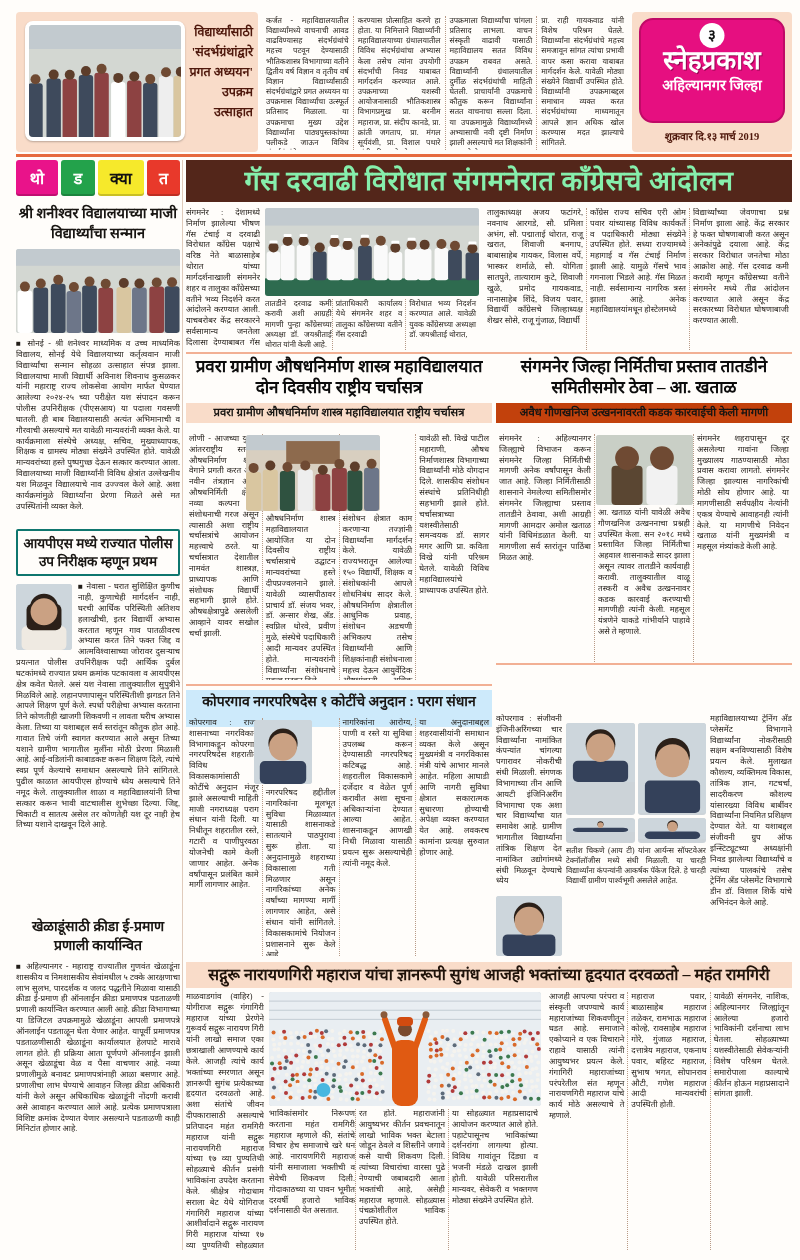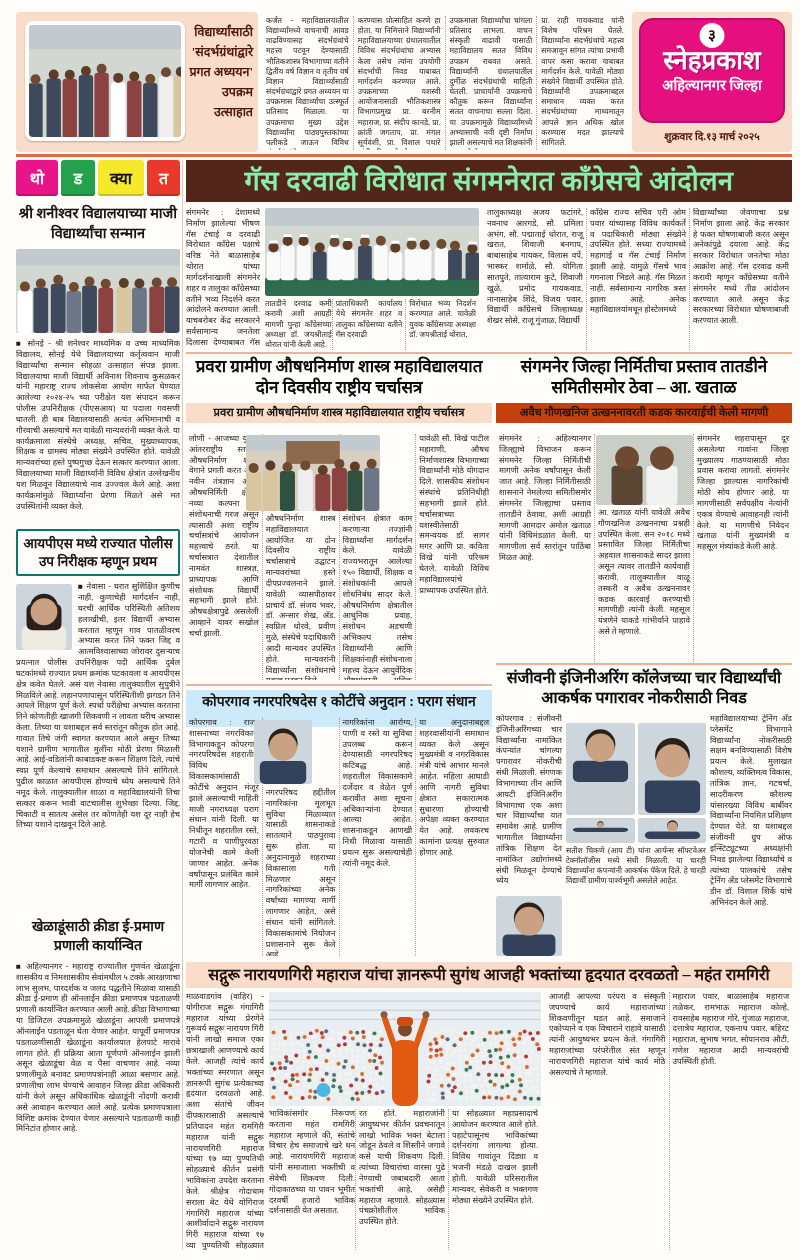--- a/index.html
+++ b/index.html
@@ -130,21 +130,21 @@
     <div class="tm-col jtxt sm dotl">उपक्रमाला विद्यार्थ्यांचा चांगला प्रतिसाद लाभला. वाचन संस्कृती वाढावी यासाठी महाविद्यालय सतत विविध उपक्रम राबवत असते. विद्यार्थ्यांनी ग्रंथालयातील दुर्मीळ संदर्भग्रंथांची माहिती घेतली. प्राचार्यांनी उपक्रमाचे कौतुक करून विद्यार्थ्यांना सतत वाचनाचा सल्ला दिला. या उपक्रमामुळे विद्यार्थ्यांमध्ये अभ्यासाची नवी दृष्टी निर्माण झाली असल्याचे मत शिक्षकांनी व्यक्त केले.</div>
     <div class="tm-col jtxt sm dotl">प्रा. राही गायकवाड यांनी विशेष परिश्रम घेतले. विद्यार्थ्यांना संदर्भग्रंथांचे महत्त्व समजावून सांगत त्यांचा प्रभावी वापर कसा करावा याबाबत मार्गदर्शन केले. यावेळी मोठ्या संख्येने विद्यार्थी उपस्थित होते. विद्यार्थ्यांनी उपक्रमाबद्दल समाधान व्यक्त करत संदर्भग्रंथांच्या माध्यमातून आपले ज्ञान अधिक खोल करण्यास मदत झाल्याचे सांगितले.</div>
   </div>
 
   <div class="abs card" id="masthead">
     <div id="m-box">
       <div id="m-circle">३</div>
       <div id="m-title">स्नेहप्रकाश</div>
       <div id="m-sub">अहिल्यानगर जिल्हा</div>
     </div>
-    <div id="m-date">शुक्रवार दि.१३ मार्च २०२५</div>
+    <div id="m-date">शुक्रवार दि.१३ मार्च 2019</div>
   </div>
 
   <div class="abs" id="rule-top"></div>
   <div class="abs" id="vsep"></div>
 
   <div class="abs" id="main-head">गॅस दरवाढी विरोधात संगमनेरात काँग्रेसचे आंदोलन</div>
 
   <div class="abs" id="left-rail">
     <div class="tk-row">
       <div class="tk" style="width:42px;background:#e9138a">थो</div>
@@ -310,23 +310,20 @@
     <div class="gcol jtxt dotl colpad">नागरिकांना आरोग्य, पाणी व रस्ते या सुविधा उपलब्ध करून देण्यासाठी नगरपरिषद कटिबद्ध आहे. शहरातील विकासकामे दर्जेदार व वेळेत पूर्ण करावीत अशा सूचना अधिकाऱ्यांना देण्यात आल्या आहेत. शासनाकडून आणखी निधी मिळावा यासाठी प्रयत्न सुरू असल्याचेही त्यांनी नमूद केले.</div>
     <div class="gcol jtxt dotl colpad">या अनुदानाबद्दल शहरवासीयांनी समाधान व्यक्त केले असून मुख्यमंत्री व नगरविकास मंत्री यांचे आभार मानले आहेत. महिला आघाडी आणि नागरी सुविधा क्षेत्रात सकारात्मक सुधारणा होण्याची अपेक्षा व्यक्त करण्यात येत आहे. लवकरच कामांना प्रत्यक्ष सुरुवात होणार आहे.</div>
     <div class="photo" id="kp-photo"><svg xmlns="http://www.w3.org/2000/svg" width="58" height="64">
           <rect width="58" height="64" fill="#cdd6dc"></rect>
           <circle cx="29" cy="23.04" r="14.616" fill="#2b2019"></circle>
           <rect x="5.799999999999997" y="40.96" width="46.400000000000006" height="23.04" rx="5" fill="#34415a"></rect>
           <circle cx="29" cy="26.88" r="13.92" fill="#caa183"></circle>
         </svg></div>
   </div>
 
-  <div class="abs" id="sanj-h">
-    <div class="art-head">संजीवनी इंजिनीअरिंग कॉलेजच्या चार विद्यार्थ्यांची आकर्षक पगारावर नोकरीसाठी निवड</div>
-  </div>
   <div class="abs" id="sanj-b">
     <div id="sj-left">
       <div class="jtxt">कोपरगाव : संजीवनी इंजिनीअरिंगच्या चार विद्यार्थ्यांना नामांकित कंपन्यांत चांगल्या पगारावर नोकरीची संधी मिळाली. संगणक विभागाच्या तीन आणि आयटी इंजिनिअरींग विभागाचा एक अशा चार विद्यार्थ्यांचा यात समावेश आहे. ग्रामीण भागातील विद्यार्थ्यांना तांत्रिक शिक्षण देत नामांकित उद्योगांमध्ये संधी मिळवून देण्याचे ध्येय</div>
       <div class="photo" id="sj-portrait"><svg xmlns="http://www.w3.org/2000/svg" width="66" height="60">
             <rect width="66" height="60" fill="#cdd6dc"></rect>
             <circle cx="33" cy="21.599999999999998" r="15.12" fill="#2b2019"></circle>
             <rect x="6.599999999999998" y="38.4" width="52.800000000000004" height="21.599999999999998" rx="5" fill="#34415a"></rect>
             <circle cx="33" cy="25.2" r="14.399999999999999" fill="#caa183"></circle>
           </svg></div>
     </div>
@@ -838,16 +835,17 @@
           </svg></div>
       <div id="sd-caps">
         <div class="gcol jtxt">भाविकांसमोर निरूपण करताना महंत रामगिरी महाराज म्हणाले की, संतांचे विचार हेच समाजाचे खरे धन आहे. नारायणगिरी महाराज यांनी समाजाला भक्तीची व सेवेची शिकवण दिली. गोदाकाठच्या या पावन भूमीत दरवर्षी हजारो भाविक दर्शनासाठी येत असतात.</div>
         <div class="gcol jtxt dotl colpad">रत होते. महाराजांनी आयुष्यभर कीर्तन प्रवचनातून लाखो भाविक भक्त बेटाला जोडून ठेवले व शिस्तीने जगावे कसे याची शिकवण दिली. त्यांच्या विचारांचा वारसा पुढे नेण्याची जबाबदारी आता भक्तांची आहे, असेही महाराज म्हणाले. सोहळ्यास पंचक्रोशीतील भाविक उपस्थित होते.</div>
         <div class="gcol jtxt dotl colpad">या सोहळ्यात महाप्रसादाचे आयोजन करण्यात आले होते. पहाटेपासूनच भाविकांच्या दर्शनरांगा लागल्या होत्या. विविध गावांतून दिंड्या व भजनी मंडळे दाखल झाली होती. यावेळी परिसरातील मान्यवर, सेवेकरी व भक्तगण मोठ्या संख्येने उपस्थित होते.</div>
       </div>
     </div>
     <div id="sd-right">
       <div class="gcol jtxt colpad">आजही आपल्या परंपरा व संस्कृती जपण्याचे कार्य महाराजांच्या शिकवणीतून घडत आहे. समाजाने एकोप्याने व एक विचाराने राहावे यासाठी त्यांनी आयुष्यभर प्रयत्न केले. गंगागिरी महाराजांच्या परंपरेतील संत म्हणून नारायणगिरी महाराज यांचे कार्य मोठे असल्याचे ते म्हणाले.</div>
       <div class="gcol jtxt dotl colpad">महाराज पवार, बाळासाहेब महाराज तळेकर, रामभाऊ महाराज कोल्हे, रावसाहेब महाराज गोरे, गुंजाळ महाराज, दत्तात्रेय महाराज, एकनाथ पवार, बहिरट महाराज, सुभाष भगत, सोपानराव औटी, गणेश महाराज आदी मान्यवरांची उपस्थिती होती.</div>
+      <div class="gcol jtxt dotl colpad">यावेळी संगमनेर, नाशिक, अहिल्यानगर जिल्ह्यांतून आलेल्या हजारो भाविकांनी दर्शनाचा लाभ घेतला. सोहळ्याच्या यशस्वीतेसाठी सेवेकऱ्यांनी विशेष परिश्रम घेतले. समारोपाला काल्याचे कीर्तन होऊन महाप्रसादाने सांगता झाली.</div>
     </div>
   </div>
 
 </div>
 
 </body></html>

